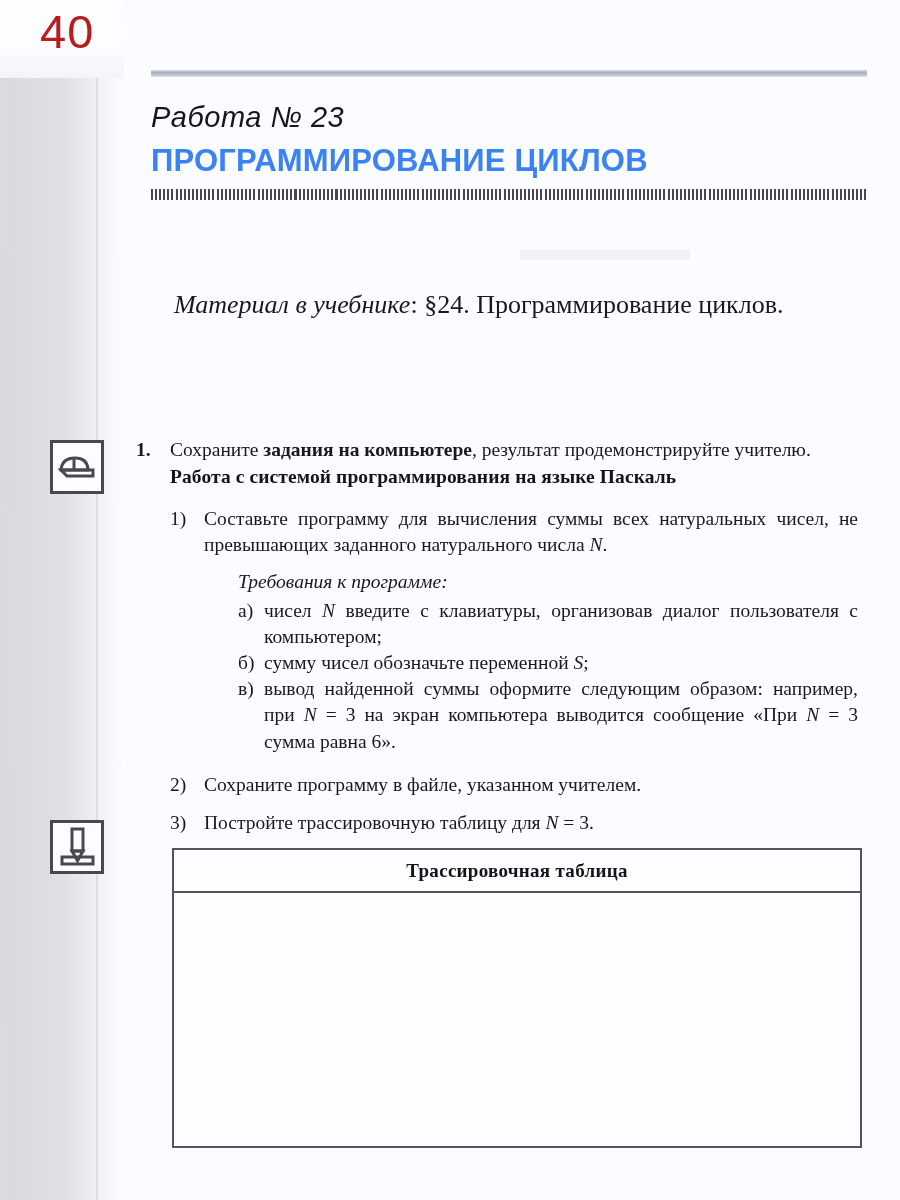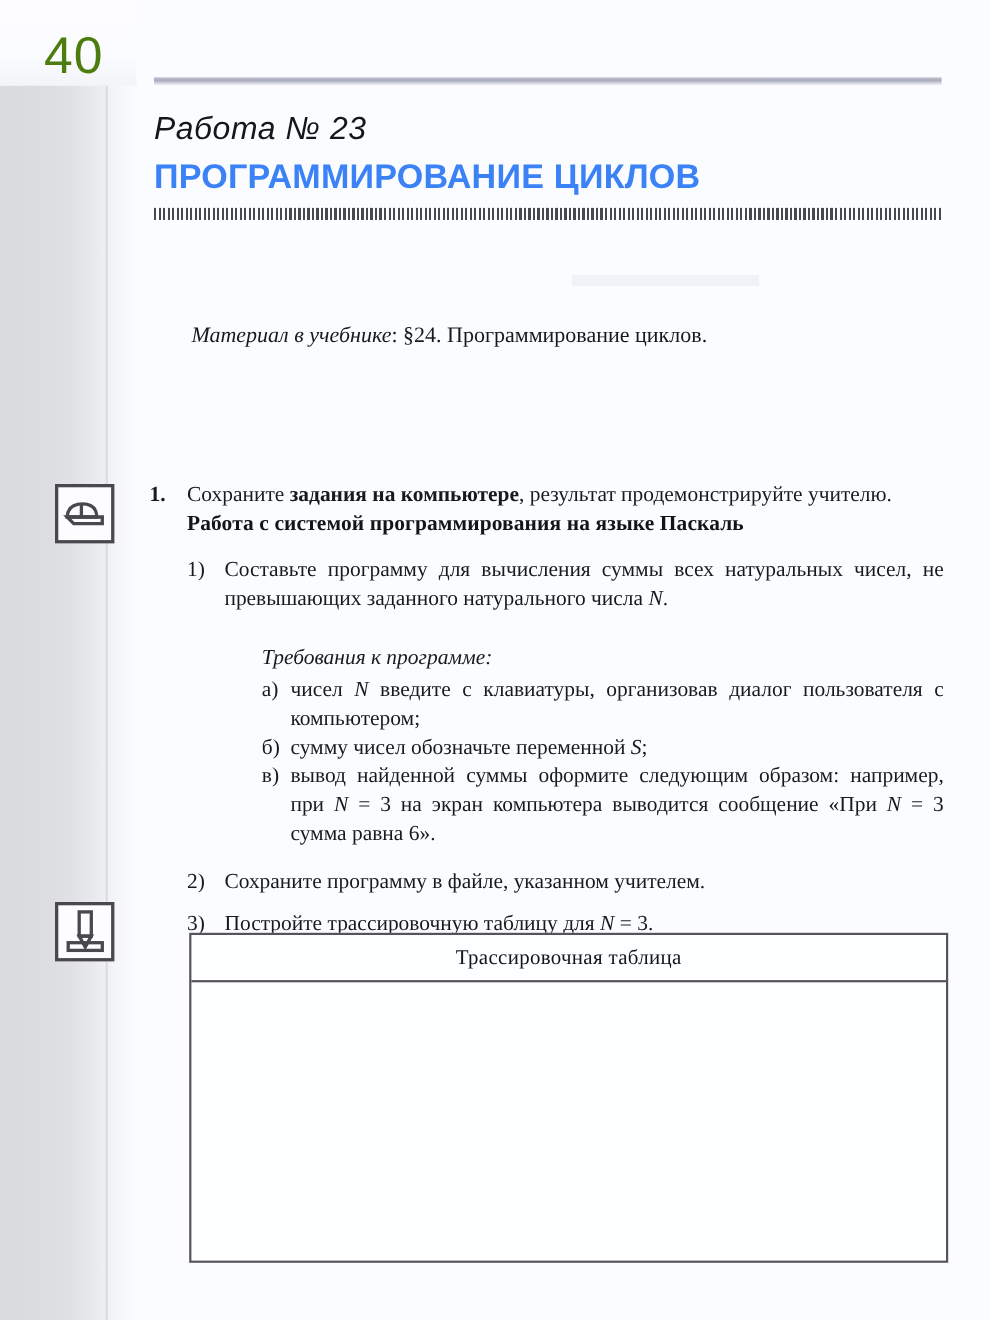--- a/index.html
+++ b/index.html
@@ -47,33 +47,33 @@
     width: 2px;
     height: 1122px;
     background: rgba(170,173,182,0.28);
     pointer-events: none;
   }
 
   
   .page-number {
     position: absolute;
     left: 40px;
-    top: 26px;
+    top: 8px;
     font-family: "Liberation Sans", sans-serif;
     font-size: 47px;
     font-weight: 400;
-    color: #4d7c0f;
+    color: #b91c1c;
     letter-spacing: 1px;
     line-height: 1;
   }
 
   
   .header-block {
     position: absolute;
-    left: 140px;
+    left: 151px;
     top: 70px;
     width: 716px;
   }
   .rule-top {
     width: 716px;
     height: 7px;
     background:
       linear-gradient(to bottom,
         #cfd2dd 0%, #cfd2dd 14%,
         #b9bcc9 14%, #b9bcc9 30%,
@@ -110,21 +110,21 @@
       #fbfcff 2px, #fbfcff 4.1px);
     opacity: 0.88;
   }
 
   
   .intro {
     position: absolute;
     left: 152px;
     top: 292px;
     width: 706px;
-    font-size: 20px;
+    font-size: 26px;
     line-height: 26.5px;
     color: #18191d;
     text-align: justify;
   }
   .intro p { margin: 0; text-indent: 22px; }
   .it { font-style: italic; }
 
   .task {
     position: absolute;
     left: 136px;
@@ -160,21 +160,21 @@
     display: flex;
     align-items: flex-start;
     font-size: 19.5px;
     line-height: 26.5px;
     color: #18191d;
   }
   .sub-num { flex: 0 0 34px; }
   .sub-text { flex: 1; text-align: justify; }
 
   .req-title {
-    margin-top: 29px;
+    margin-top: 12px;
     margin-left: 68px;
     font-size: 19.5px;
     font-style: italic;
     color: #18191d;
   }
   .abc { margin-top: 5px; margin-left: 68px; }
   .abc-row {
     display: flex;
     align-items: flex-start;
     font-size: 19.5px;
@@ -213,21 +213,21 @@
     box-sizing: border-box;
     background: #fdfeff;
   }
   .trace-head {
     height: 41px;
     border-bottom: 2px solid #56535c;
     display: flex;
     align-items: center;
     justify-content: center;
     font-size: 19px;
-    font-weight: 400;
+    font-weight: 700;
     color: #131418;
     letter-spacing: 0.3px;
   }
   .trace-body { height: 100%; }
 
   
   .smudge {
     position: absolute;
     background: rgba(186,192,206,0.16);
     pointer-events: none;

